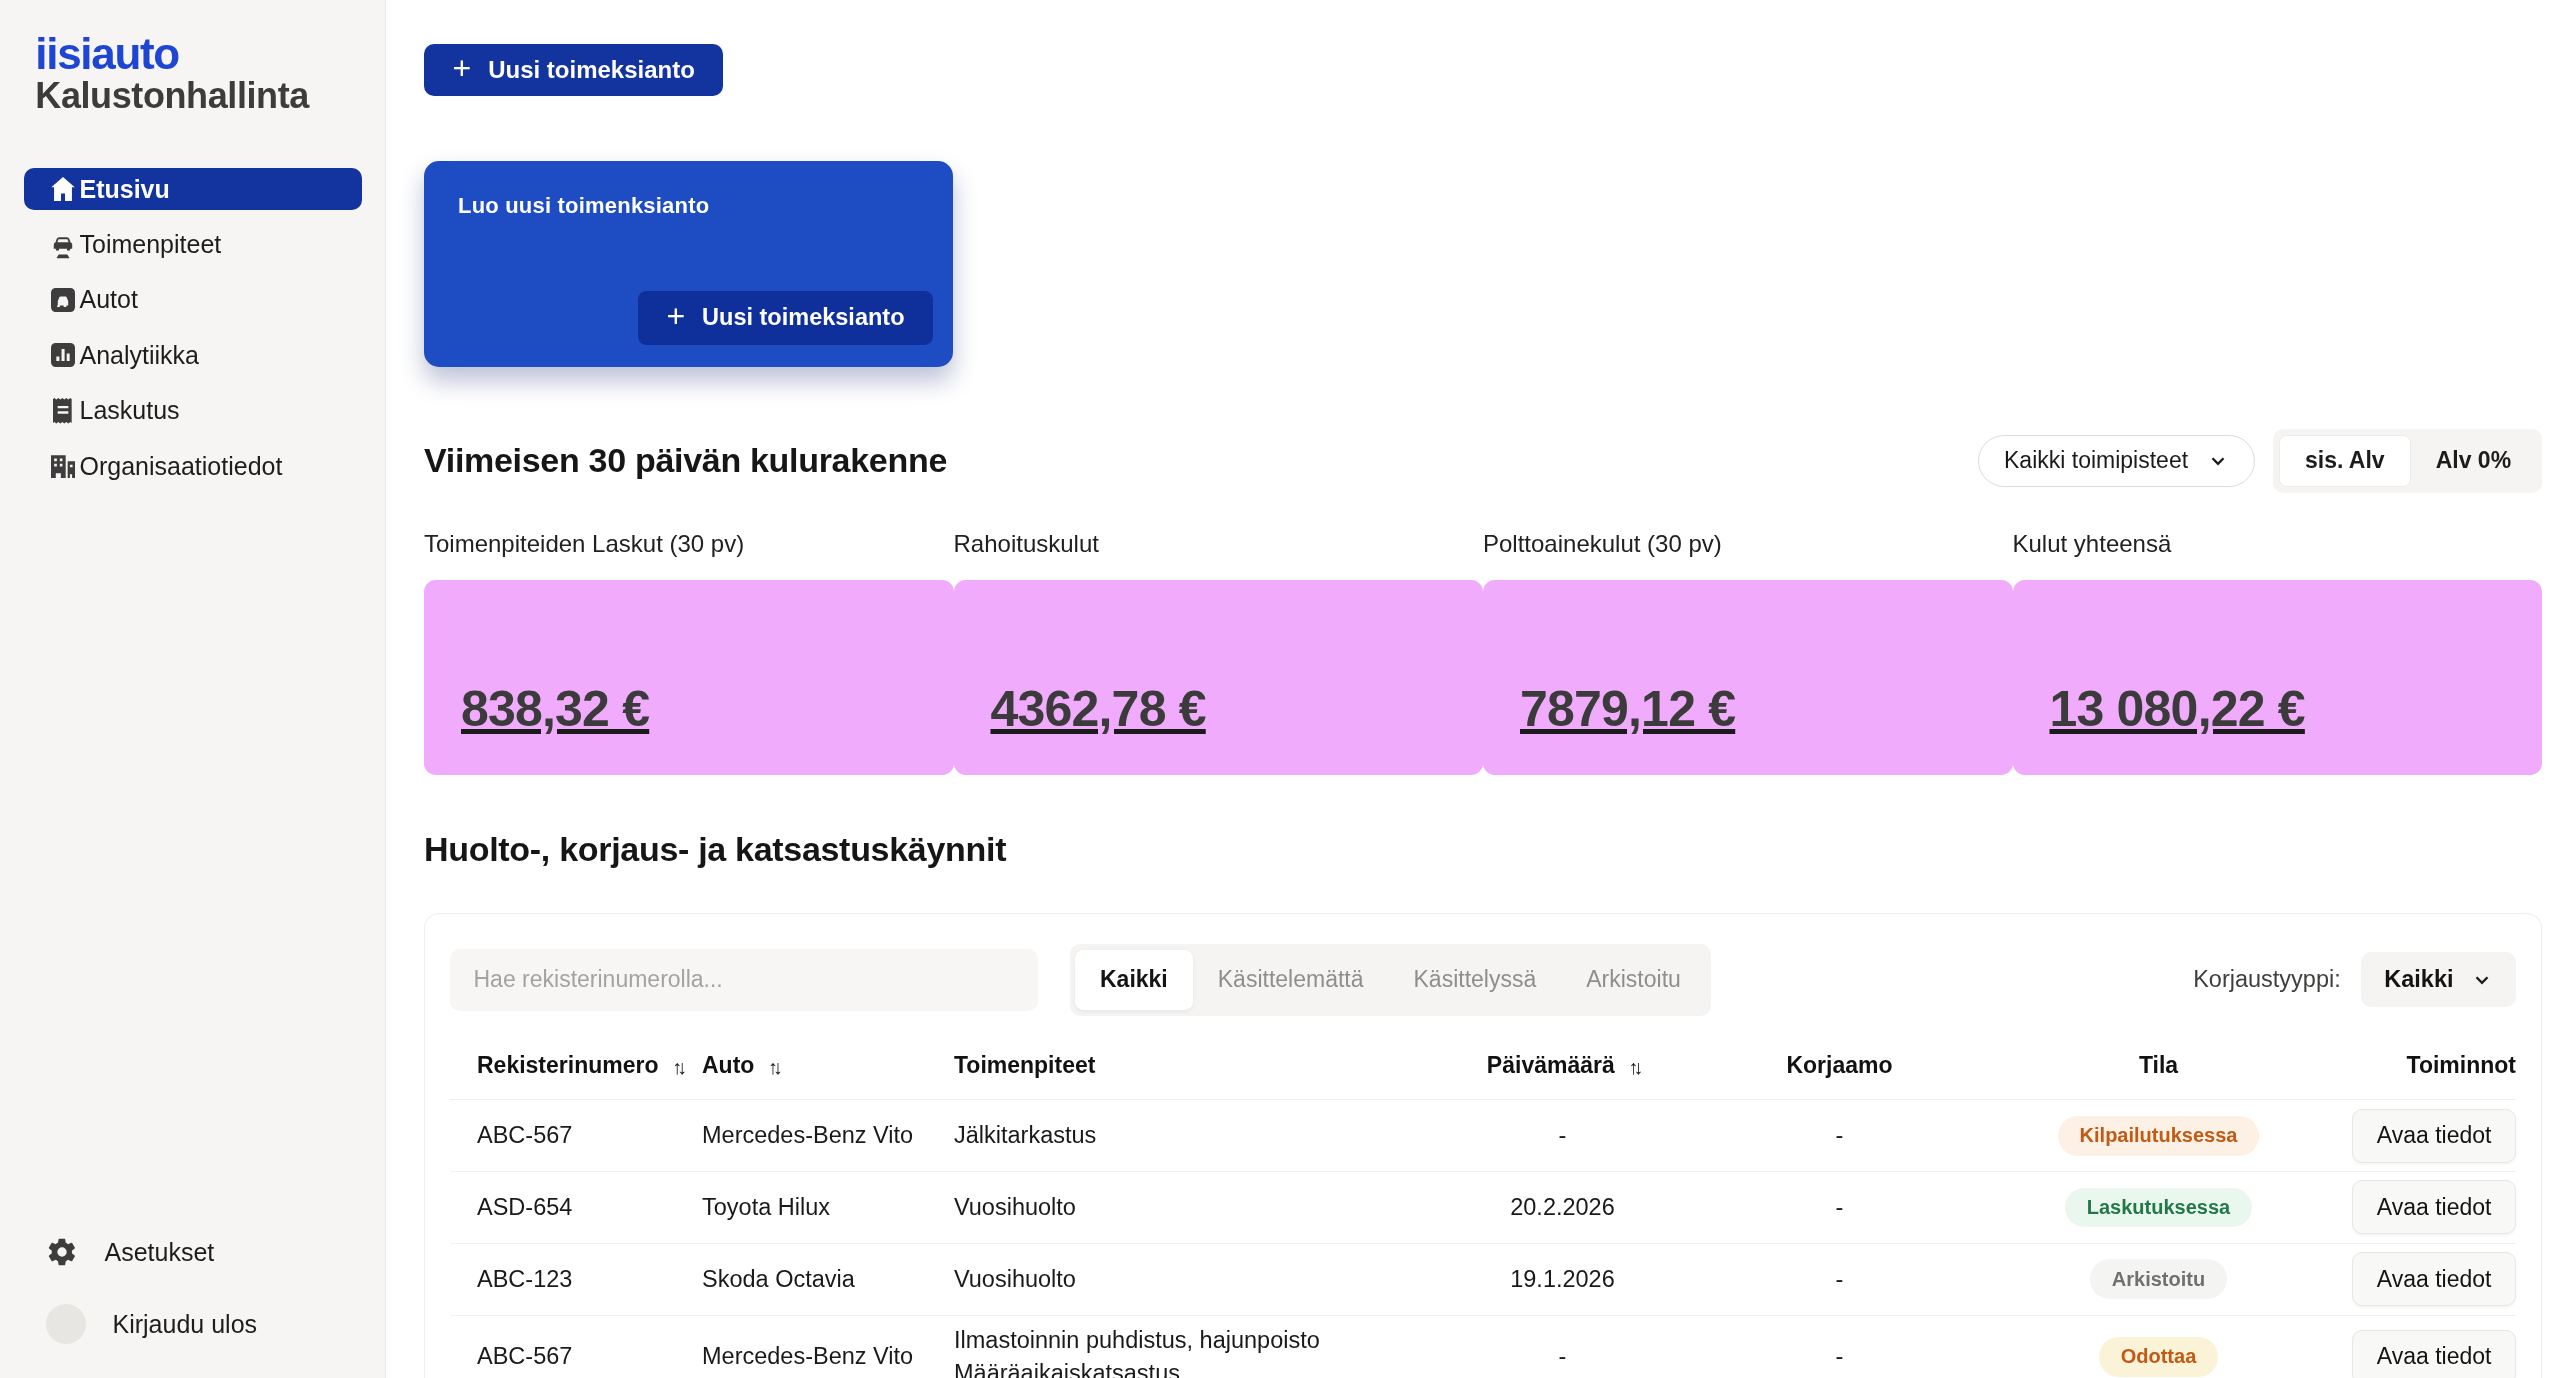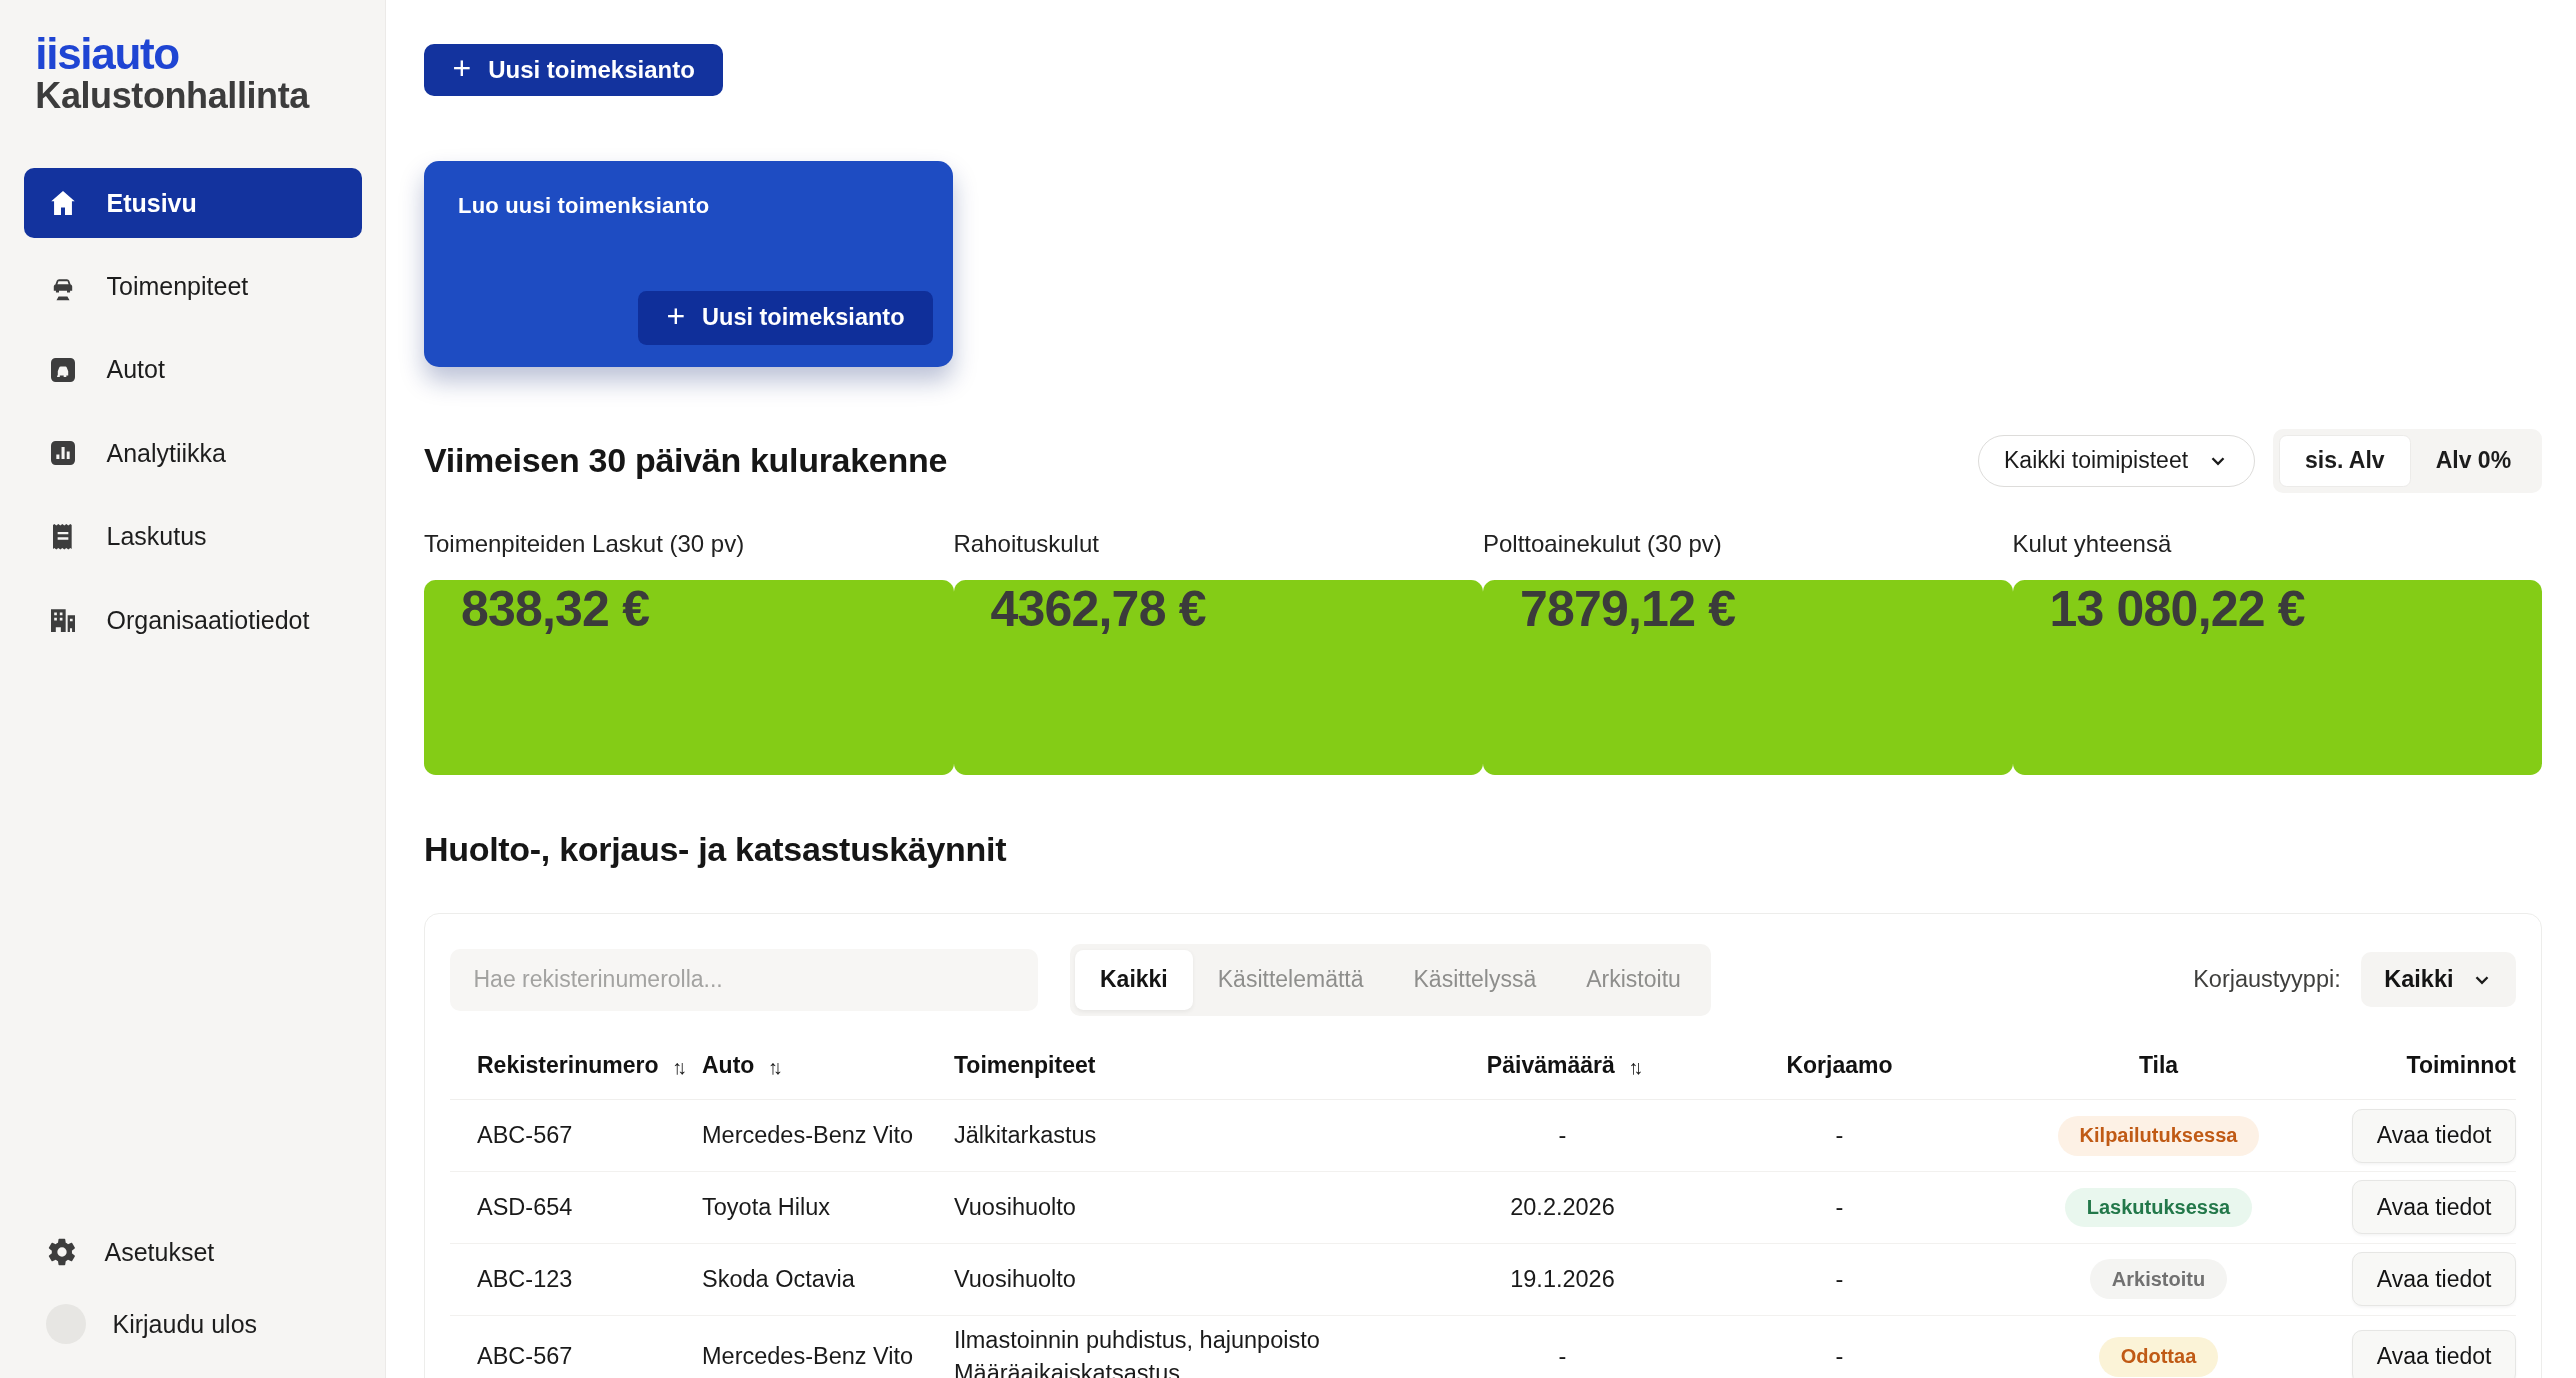--- a/index.html
+++ b/index.html
@@ -17,22 +17,22 @@
     background:#f6f5f3; border-right:1.7px solid #eceae8;
     padding:28.5px 23.5px 30px 23.5px;
     display:flex; flex-direction:column;
   }
   .logo { margin:3.4px 0 0 11.8px; }
   .logo-primary { font-size:44px; font-weight:bold; color:#1F45D3; letter-spacing:-1.3px; line-height:1.0; }
   .logo-secondary { font-size:36px; font-weight:bold; color:#3c3c3c; letter-spacing:-0.4px; line-height:1.12; }
 
   .nav { margin-top:52px; display:flex; flex-direction:column; gap:13.4px; }
   .nav-item {
-    display:flex; align-items:center; gap:27px;
-    height:70px; padding:0 22px; border-radius:10px;
+    display:flex; align-items:center; 
+    height:42px; padding:0 22px; border-radius:10px;
     font-size:25px; color:#1d1d1d; cursor:pointer;
   }
   .nav-item.active { background:#13339E; color:#ffffff; font-weight:bold; }
   .nav-icon { width:34px; height:34px; display:flex; align-items:center; justify-content:center; flex:none; }
   .nav-icon svg { width:32px; height:32px; fill:#3d3d3d; }
   .nav-item.active .nav-icon svg { fill:#ffffff; }
 
   .sidebar-footer { margin-top:auto; display:flex; flex-direction:column; gap:26px; }
   .footer-item { display:flex; align-items:center; gap:27px; padding:5px 22px; font-size:25px; color:#1d1d1d; cursor:pointer; }
   .footer-item svg { width:32px; height:32px; fill:#3d3d3d; flex:none; }
@@ -98,22 +98,22 @@
     font-size:23px; font-weight:bold; color:#1c1c1c;
     padding:0 25px; height:52px; display:flex; align-items:center;
     border-radius:7.6px; cursor:pointer;
   }
   .vat-option.active { background:#ffffff; border:0.8px solid #ecebe9; }
 
   
   .stats { display:grid; grid-template-columns:repeat(4,1fr); margin-top:37px; }
   .stat-title { font-size:24px; color:#212121; }
   .stat-card {
-    margin-top:22px; background:#84cc16; border-radius:11.8px; height:195px;
-    display:flex; align-items:flex-start; padding:0 0 37px 37px;
+    margin-top:22px; background:#f0abfc; border-radius:11.8px; height:195px;
+    display:flex; align-items:flex-end; padding:0 0 37px 37px;text-decoration:underline;
   }
   .stat-value { font-size:50px; font-weight:bold; color:#3b3b3b; letter-spacing:-0.8px; }
 
   
   .visits-title { margin-top:55px; }
   .table-card {
     margin-top:44px; border:1.7px solid #ededeb; border-radius:15px;
     padding:30px 25px 0; height:588px;
   }
   .controls-row { display:flex; align-items:center; }

